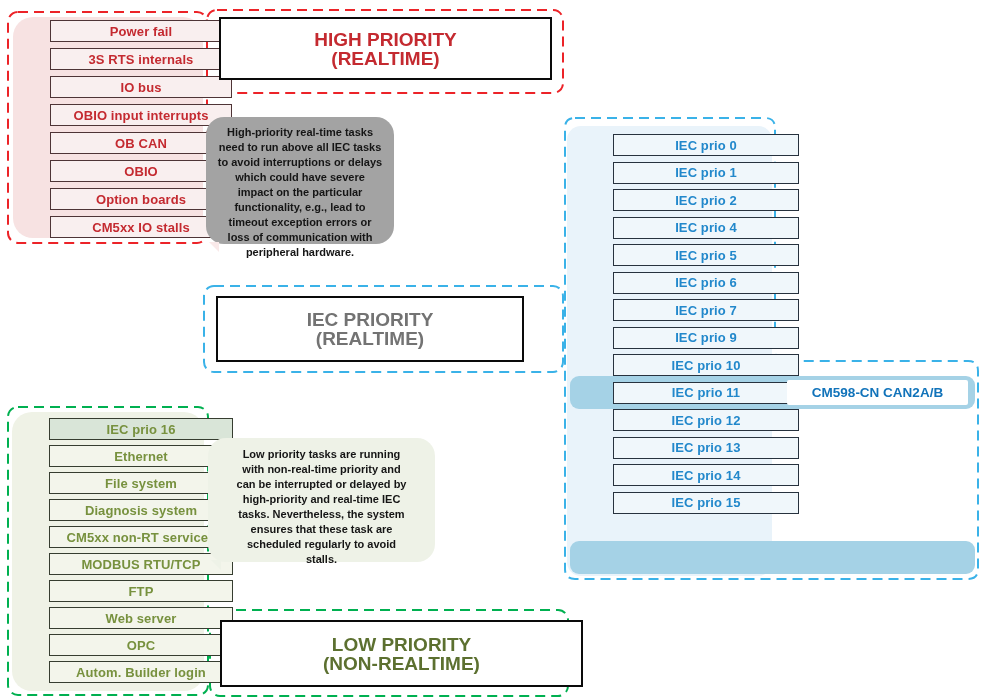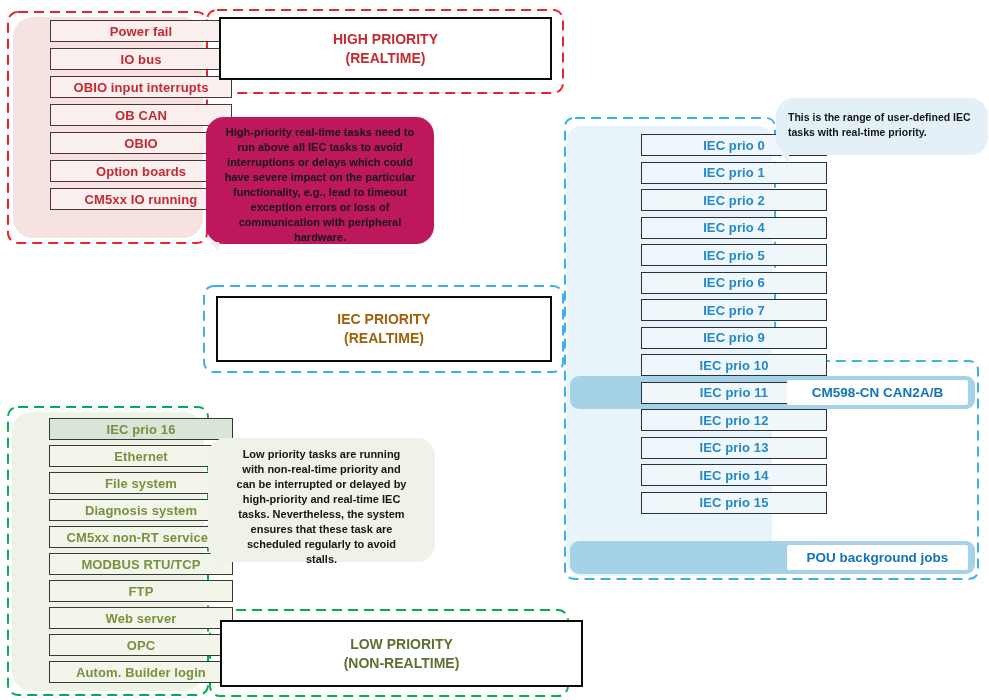--- a/index.html
+++ b/index.html
@@ -12,21 +12,21 @@
 
   
   .panel { position:absolute; border-radius:20px; }
   .panel-red   { left:13px;  top:17px;  width:190px; height:221px; background:#f7e2e2; }
   .panel-blue  { left:567px; top:126px; width:205px; height:450px; background:#e9f3fa; border-radius:14px; }
   .panel-green { left:12px;  top:412px; width:192px; height:279px; background:#eff2e6; }
 
   
   .tasklist { position:absolute; display:flex; flex-direction:column;margin-left:35px; }
   .tasklist-red   { left:15px;  top:20px;  width:182px; gap:6px; }
-  .tasklist-blue  { left:606px; top:134px; width:186px; gap:5.5px; }
+  .tasklist-blue  { left:578px; top:134px; width:186px; gap:5.5px; }
   .tasklist-green { left:14px;  top:418px; width:184px; gap:5px; }
 
   .task-box {
     height:22px; display:flex; align-items:center; justify-content:center;
     font-weight:bold; font-size:13px; letter-spacing:0.1px;
   }
   .tasklist-red .task-box   { background:#f9efef; border:1.5px solid #4e3436; color:#c42a30; }
   .tasklist-blue .task-box  { background:#f0f7fb; border:1.5px solid #27323e; color:#2288cb; }
   .tasklist-green .task-box { background:#f3f5eb; border:1.5px solid #363d30; color:#77913e; }
   .tasklist-green .task-box:first-child { background:#d9e5d8; }
@@ -41,37 +41,37 @@
     display:flex; align-items:center; justify-content:center;
     font-weight:bold; font-size:13.5px; color:#1173ba; border-radius:2px;
   }
   .side-label-9  { top:380px; }
   .side-label-15 { top:545px; }
 
   
   .title-box {
     position:absolute; background:#ffffff; border:2px solid #0a0a0a;
     display:flex; flex-direction:column; align-items:center; justify-content:center;
-    font-weight:bold; font-size:14px; line-height:19px; text-align:center;
+    font-weight:bold; font-size:19px; line-height:19px; text-align:center;
   }
   .title-high { left:219px; top:17px;  width:333px; height:63px; color:#c42a30; }
-  .title-iec  { left:216px; top:296px; width:336px; height:66px; color:#a16207; }
+  .title-iec  { left:216px; top:296px; width:308px; height:66px; color:#737373; }
   .title-low  { left:220px; top:620px; width:363px; height:67px; color:#5c7030; }
 
   
   .bubble {
     position:absolute; border-radius:18px; color:#151515; font-weight:bold;
     text-align:center;
   }
   .bubble:after {
     content:""; position:absolute; left:3px; bottom:-8px;
     border-style:solid; border-width:10px 0 0 10px;
     border-color:inherit;
   }
-  .bubble-pink  { left:206px; top:117px; width:228px; height:127px; background:#be185d;
+  .bubble-pink  { left:206px; top:117px; width:188px; height:127px; background:#a3a3a3;
                   font-size:11px; line-height:15px; padding:8px 11px;
                   border-color:#f9e9e9 transparent transparent transparent; }
   .bubble-blue  { left:776px; top:98px;  width:212px; height:57px; background:#e3f0f7;
                   font-size:10.5px; line-height:15px; padding:12px 12px; text-align:left;
                   border-color:#e3f0f7 transparent transparent transparent; }
   .bubble-green { left:208px; top:438px; width:227px; height:124px; background:#eef2e7;
                   font-size:11px; line-height:15px; padding:9px 28px;
                   border-color:#eef2e7 transparent transparent transparent; }
 
   svg.outlines { position:absolute; left:0; top:0; pointer-events:none; }
@@ -96,26 +96,27 @@
     <path class="dash-blue" d="M 575 118 L 765 118 Q 775 118 775 128 L 775 351 Q 775 361 785 361 L 968 361 Q 978 361 978 371 L 978 569 Q 978 579 968 579 L 575 579 Q 565 579 565 569 L 565 128 Q 565 118 575 118 Z"></path>
     <rect class="dash-green" x="8" y="407" width="200" height="288" rx="10"></rect>
     <rect class="dash-green" x="210" y="610" width="358" height="86" rx="10"></rect>
   </svg>
 
   <div class="band band-9"></div>
   <div class="band band-15"></div>
 
   <div class="tasklist tasklist-red">
       <div class="task-box">Power fail</div>
+      <div class="task-box">3S RTS internals</div>
       <div class="task-box">IO bus</div>
       <div class="task-box">OBIO input interrupts</div>
       <div class="task-box">OB CAN</div>
       <div class="task-box">OBIO</div>
       <div class="task-box">Option boards</div>
-      <div class="task-box">CM5xx IO running</div>
+      <div class="task-box">CM5xx IO stalls</div>
     </div>
 
   <div class="tasklist tasklist-blue">
       <div class="task-box">IEC prio 0</div>
       <div class="task-box">IEC prio 1</div>
       <div class="task-box">IEC prio 2</div>
       <div class="task-box">IEC prio 4</div>
       <div class="task-box">IEC prio 5</div>
       <div class="task-box">IEC prio 6</div>
       <div class="task-box">IEC prio 7</div>
@@ -135,32 +136,30 @@
       <div class="task-box">Diagnosis system</div>
       <div class="task-box">CM5xx non-RT services</div>
       <div class="task-box">MODBUS RTU/TCP</div>
       <div class="task-box">FTP</div>
       <div class="task-box">Web server</div>
       <div class="task-box">OPC</div>
       <div class="task-box">Autom. Builder login</div>
     </div>
 
   <div class="side-label side-label-9">CM598-CN CAN2A/B</div>
-  <div class="side-label side-label-15">POU background jobs</div>
 
   <div class="title-box title-high">
     <span>HIGH PRIORITY</span>
     <span>(REALTIME)</span>
   </div>
   <div class="title-box title-iec">
     <span>IEC PRIORITY</span>
     <span>(REALTIME)</span>
   </div>
   <div class="title-box title-low">
     <span>LOW PRIORITY</span>
     <span>(NON-REALTIME)</span>
   </div>
 
   <div class="bubble bubble-pink">High-priority real-time tasks need to run above all IEC tasks to avoid interruptions or delays which could have severe impact on the particular functionality, e.g., lead to timeout exception errors or loss of communication with peripheral hardware.</div>
-  <div class="bubble bubble-blue">This is the range of user-defined IEC tasks with real-time priority.</div>
   <div class="bubble bubble-green">Low priority tasks are running with non-real-time priority and can be interrupted or delayed by high-priority and real-time IEC tasks. Nevertheless, the system ensures that these task are scheduled regularly to avoid stalls.</div>
 
 </div>
 
 </body></html>

